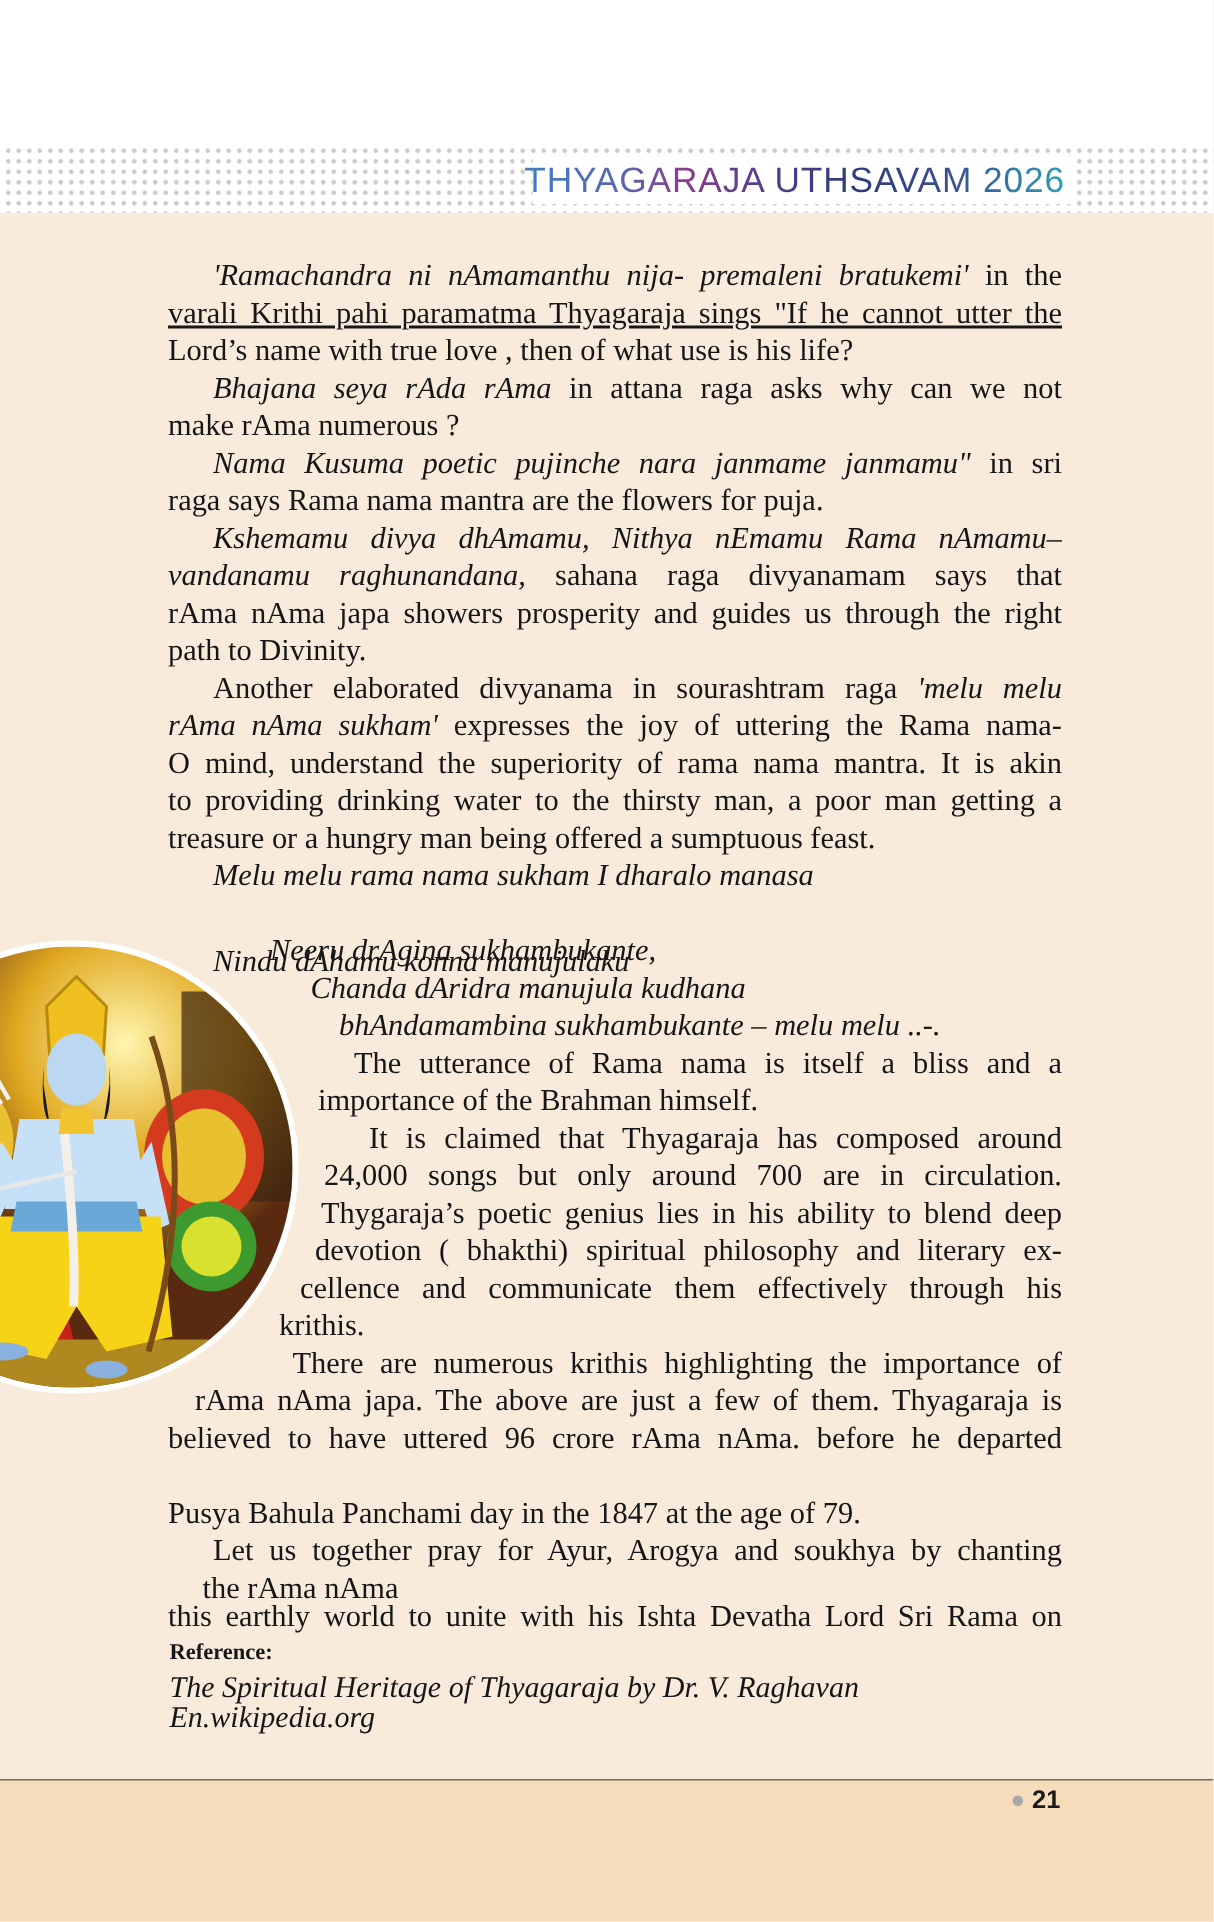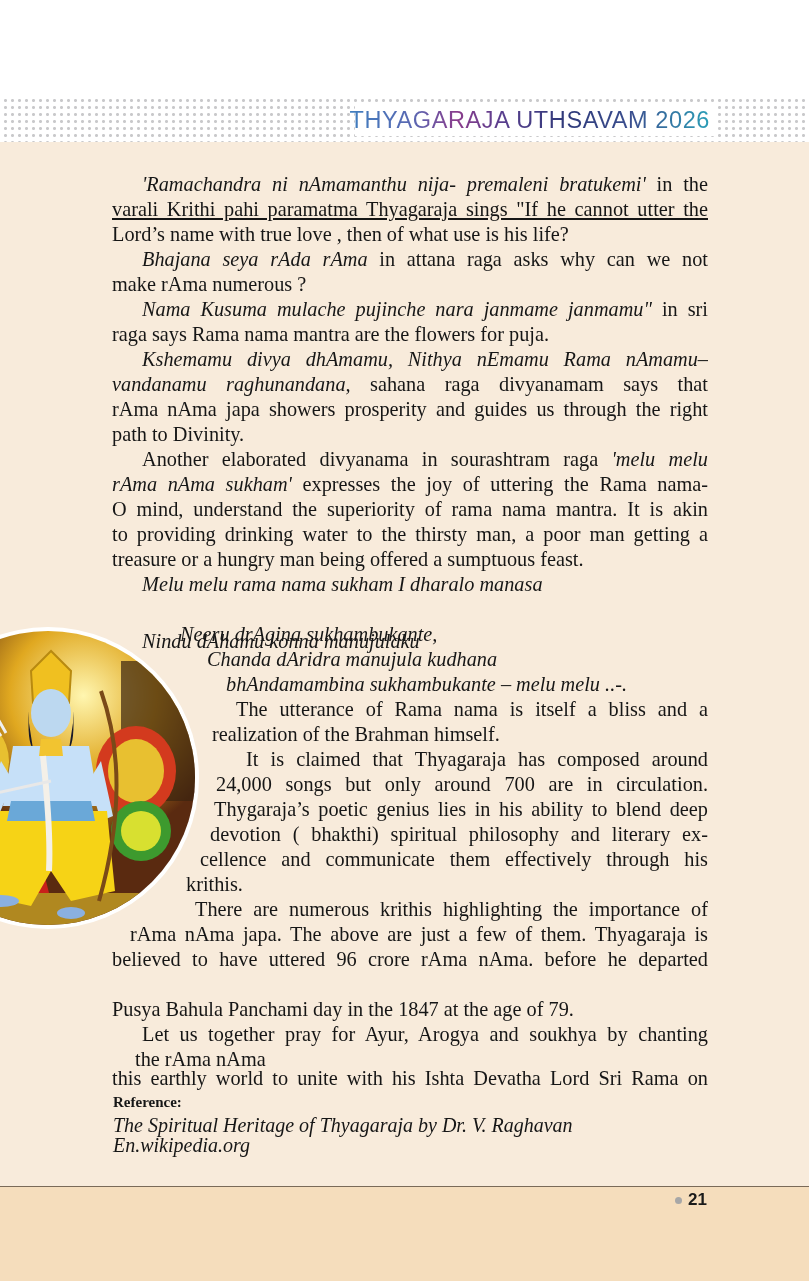--- a/index.html
+++ b/index.html
@@ -106,38 +106,38 @@
     <ellipse cx="170" cy="282" rx="14" ry="6" fill="#8ab0e0"></ellipse>
   </svg>
 </div>
 
 <div id="article">
     <div class="ln j" style="left: 142px; top: 172px; width: 566px;"><i>'Ramachandra ni nAmamanthu nija- premaleni bratukemi'</i><span> in the</span></div>
     <div class="ln j" style="left: 112px; top: 197px; width: 596px; text-decoration: underline;"><span>varali Krithi pahi paramatma Thyagaraja sings "If he cannot utter the</span></div>
     <div class="ln" style="left: 112px; top: 222px;"><span>Lord’s name with true love , then of what use is his life?</span></div>
     <div class="ln j" style="left: 142px; top: 247px; width: 566px;"><i>Bhajana seya rAda rAma</i><span> in attana raga asks why can we not</span></div>
     <div class="ln" style="left: 112px; top: 272px;"><span>make rAma numerous ?</span></div>
-    <div class="ln j" style="left: 142px; top: 297px; width: 566px;"><i>Nama Kusuma mulache pujinche nara janmame janmamu"</i><span> in sri</span></div>
+    <div class="ln j" style="left: 142px; top: 297px; width: 566px;"><i>Nama Kusuma poetic pujinche nara janmame janmamu"</i><span> in sri</span></div>
     <div class="ln" style="left: 112px; top: 322px;"><span>raga says Rama nama mantra are the flowers for puja.</span></div>
     <div class="ln j" style="left: 142px; top: 347px; width: 566px;"><i>Kshemamu divya dhAmamu, Nithya nEmamu Rama nAmamu–</i></div>
     <div class="ln j" style="left: 112px; top: 372px; width: 596px;"><i>vandanamu raghunandana,</i><span> sahana raga divyanamam says that</span></div>
     <div class="ln j" style="left: 112px; top: 397px; width: 596px;"><span>rAma nAma japa showers prosperity and guides us through the right</span></div>
     <div class="ln" style="left: 112px; top: 422px;"><span>path to Divinity.</span></div>
     <div class="ln j" style="left: 142px; top: 447px; width: 566px;"><span>Another elaborated divyanama in sourashtram raga </span><i>'melu melu</i></div>
     <div class="ln j" style="left: 112px; top: 472px; width: 596px;"><i>rAma nAma sukham'</i><span> expresses the joy of uttering the Rama nama-</span></div>
     <div class="ln j" style="left: 112px; top: 497px; width: 596px;"><span>O mind, understand the superiority of rama nama mantra. It is akin</span></div>
     <div class="ln j" style="left: 112px; top: 522px; width: 596px;"><span>to providing drinking water to the thirsty man, a poor man getting a</span></div>
     <div class="ln" style="left: 112px; top: 547px;"><span>treasure or a hungry man being offered a sumptuous feast.</span></div>
     <div class="ln" style="left: 142px; top: 572px;"><i>Melu melu rama nama sukham I dharalo manasa</i></div>
     <div class="ln" style="left: 142px; top: 597px; margin-top: 32px;"><i>Nindu dAhamu konna manujulaku</i></div>
     <div class="ln" style="left: 180px; top: 622px;"><i>Neeru drAgina sukhambukante,</i></div>
     <div class="ln" style="left: 207px; top: 647px;"><i>Chanda dAridra manujula kudhana</i></div>
     <div class="ln" style="left: 226px; top: 672px;"><i>bhAndamambina sukhambukante – melu melu ..-.</i></div>
     <div class="ln j" style="left: 236px; top: 697px; width: 472px;"><span>The utterance of Rama nama is itself a bliss and a</span></div>
-    <div class="ln" style="left: 212px; top: 722px;"><span>realization of the Brahman himself.</span></div>
+    <div class="ln" style="left: 212px; top: 722px;"><span>importance of the Brahman himself.</span></div>
     <div class="ln j" style="left: 246px; top: 747px; width: 462px;"><span>It is claimed that Thyagaraja has composed around</span></div>
     <div class="ln j" style="left: 216px; top: 772px; width: 492px;"><span>24,000 songs but only around 700 are in circulation.</span></div>
     <div class="ln j" style="left: 214px; top: 797px; width: 494px;"><span>Thygaraja’s poetic genius lies in his ability to blend deep</span></div>
     <div class="ln j" style="left: 210px; top: 822px; width: 498px;"><span>devotion ( bhakthi) spiritual philosophy and literary ex-</span></div>
     <div class="ln j" style="left: 200px; top: 847px; width: 508px;"><span>cellence and communicate them effectively through his</span></div>
     <div class="ln" style="left: 186px; top: 872px;"><span>krithis.</span></div>
     <div class="ln j" style="left: 195px; top: 897px; width: 513px;"><span>There are numerous krithis highlighting the importance of</span></div>
     <div class="ln j" style="left: 130px; top: 922px; width: 578px;"><span>rAma nAma japa. The above are just a few of them. Thyagaraja is</span></div>
     <div class="ln j" style="left: 112px; top: 947px; width: 596px;"><span>believed to have uttered 96 crore rAma nAma. before he departed</span></div>
     <div class="ln j" style="left: 112px; top: 1026px; width: 596px; margin-top: 40px;"><span>this earthly world to unite with his Ishta Devatha Lord Sri Rama on</span></div>

